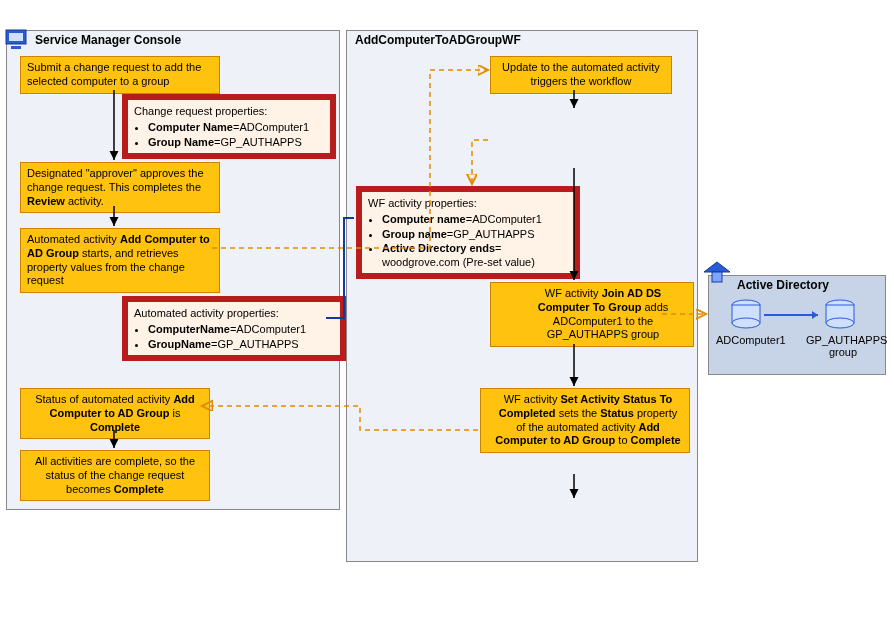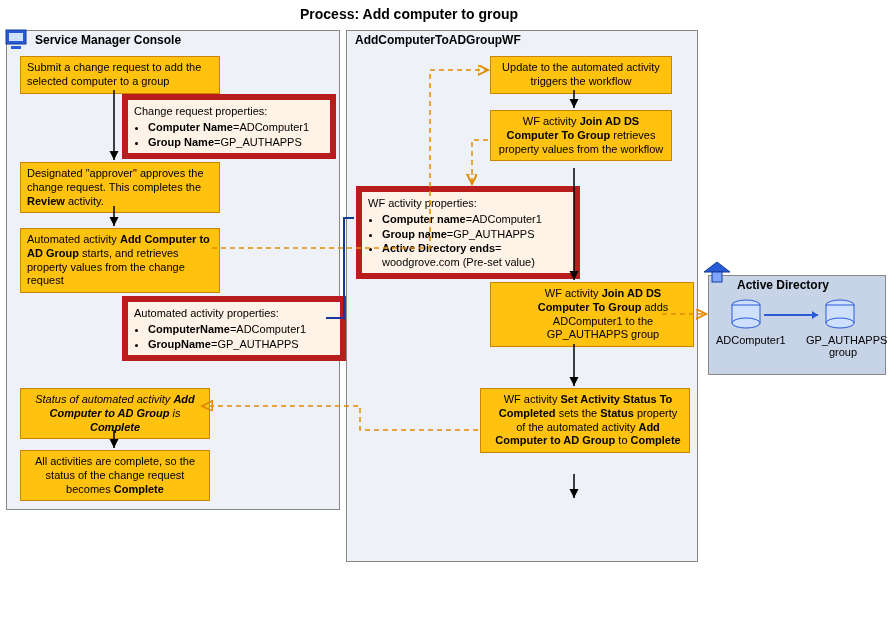--- a/index.html
+++ b/index.html
@@ -13,21 +13,20 @@
   .note{position:absolute;background:#fff2e6;border:6px solid #b91c1c;font-size:11px;line-height:1.3;padding:4px 6px;}
   .note ul{margin:2px 0 0 14px;padding:0;}
   .note li{margin:0;padding:0;}
   b{font-weight:bold;}
   svg.overlay{position:absolute;left:0;top:0;pointer-events:none;}
 </style>
 </head>
 <body>
 
 <div class="canvas">
-  <div class="title" style="left:300px;top:6px;">Process: Add computer to group</div>
 
   <div class="group" style="left:6px;top:30px;width:332px;height:478px;">
     <div class="group-label">Service Manager Console</div>
   </div>
 
   <svg class="overlay" width="30" height="30" style="left:2px;top:24px;">
     <rect x="4" y="6" width="20" height="14" fill="#2a5bd7" stroke="#143a99"></rect>
     <rect x="7" y="9" width="14" height="8" fill="#cfe0ff"></rect>
     <rect x="9" y="22" width="10" height="3" fill="#2a5bd7"></rect>
   </svg>
@@ -79,33 +78,30 @@
   </div>
 
   <div class="note" style="left:122px;top:296px;width:200px;">
     <span>Automated activity properties:</span>
     <ul>
       <li><b>ComputerName</b><span>=ADComputer1</span></li>
       <li><b>GroupName</b><span>=GP_AUTHAPPS</span></li>
     </ul>
   </div>
 
-  <div class="box" style="left:20px;top:388px;width:176px;font-style:italic;">
+  <div class="box" style="left:20px;top:388px;width:176px;">
     <span>Status of automated activity </span><b>Add Computer to AD Group</b><span> is </span><b>Complete</b>
   </div>
 
   <div class="box" style="left:20px;top:450px;width:176px;">
     <span>All activities are complete, so the status of the change request becomes </span><b>Complete</b>
   </div>
 
   <div class="box" style="left:490px;top:56px;width:168px;">Update to the automated activity triggers the workflow</div>
 
-  <div class="box" style="left:490px;top:110px;width:168px;">
-    <span>WF activity </span><b>Join AD DS Computer To Group</b><span> retrieves property values from the workflow</span>
-  </div>
 
   <div class="note" style="left:356px;top:186px;width:200px;">
     <span>WF activity properties:</span>
     <ul>
       <li><b>Computer name</b><span>=ADComputer1</span></li>
       <li><b>Group name</b><span>=GP_AUTHAPPS</span></li>
       <li><b>Active Directory ends</b><span>= woodgrove.com (Pre-set value)</span></li>
     </ul>
   </div>
 

